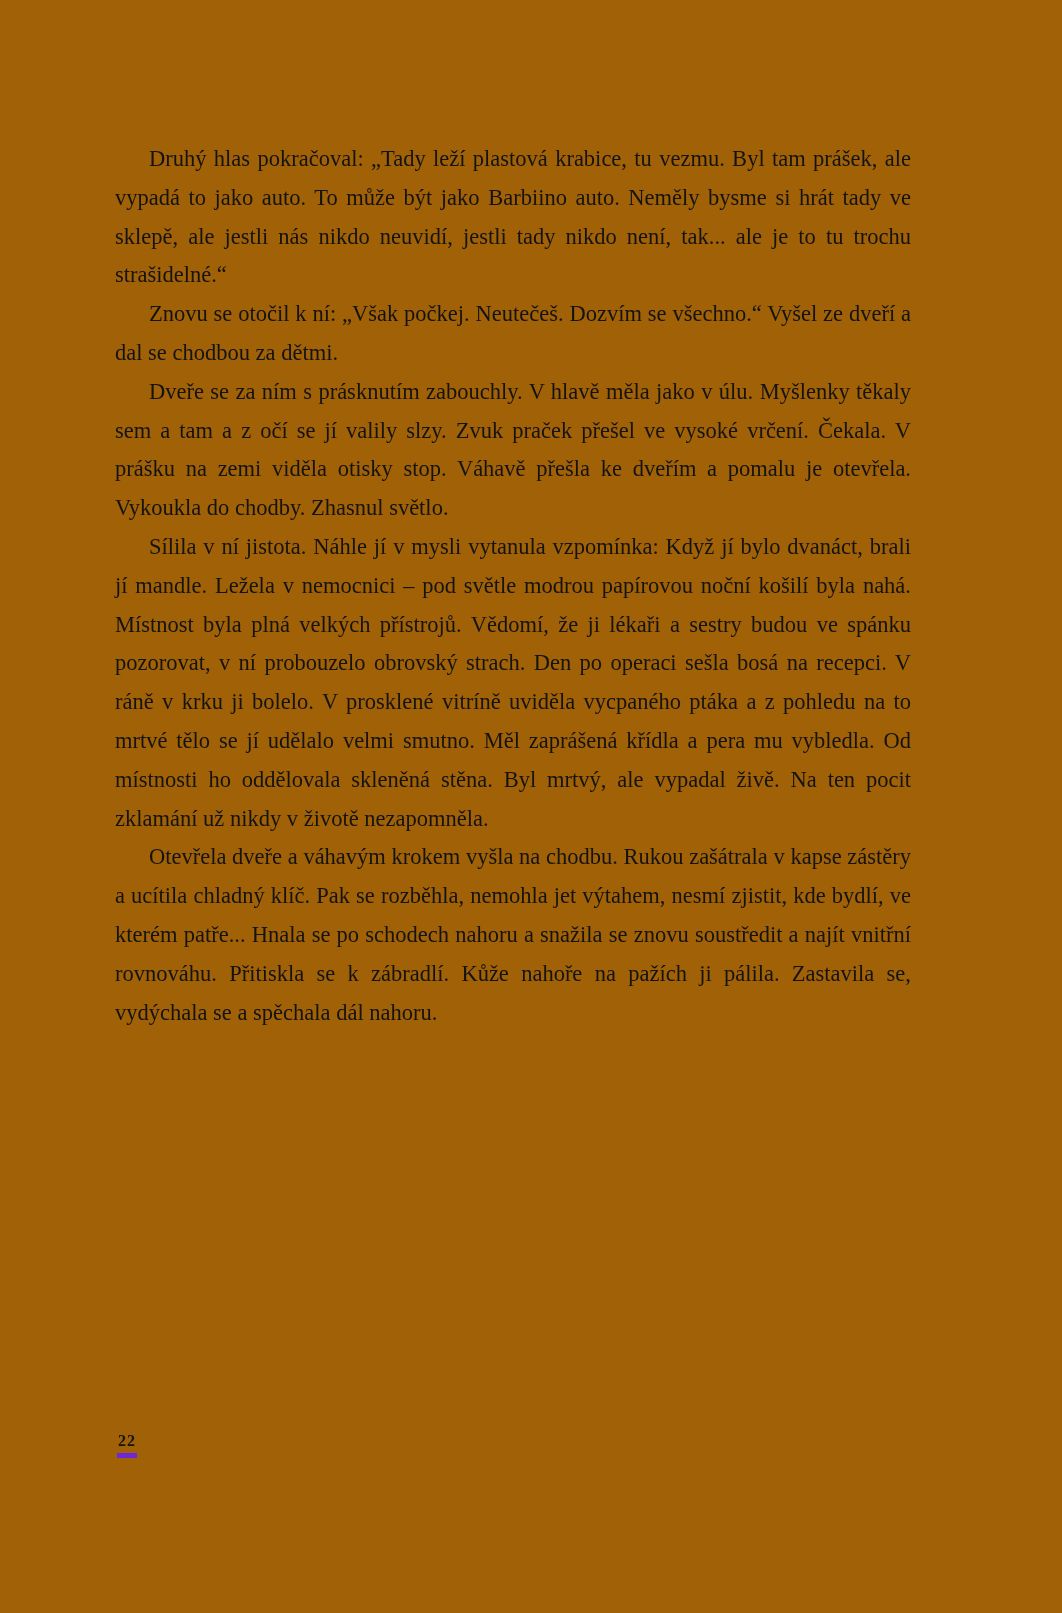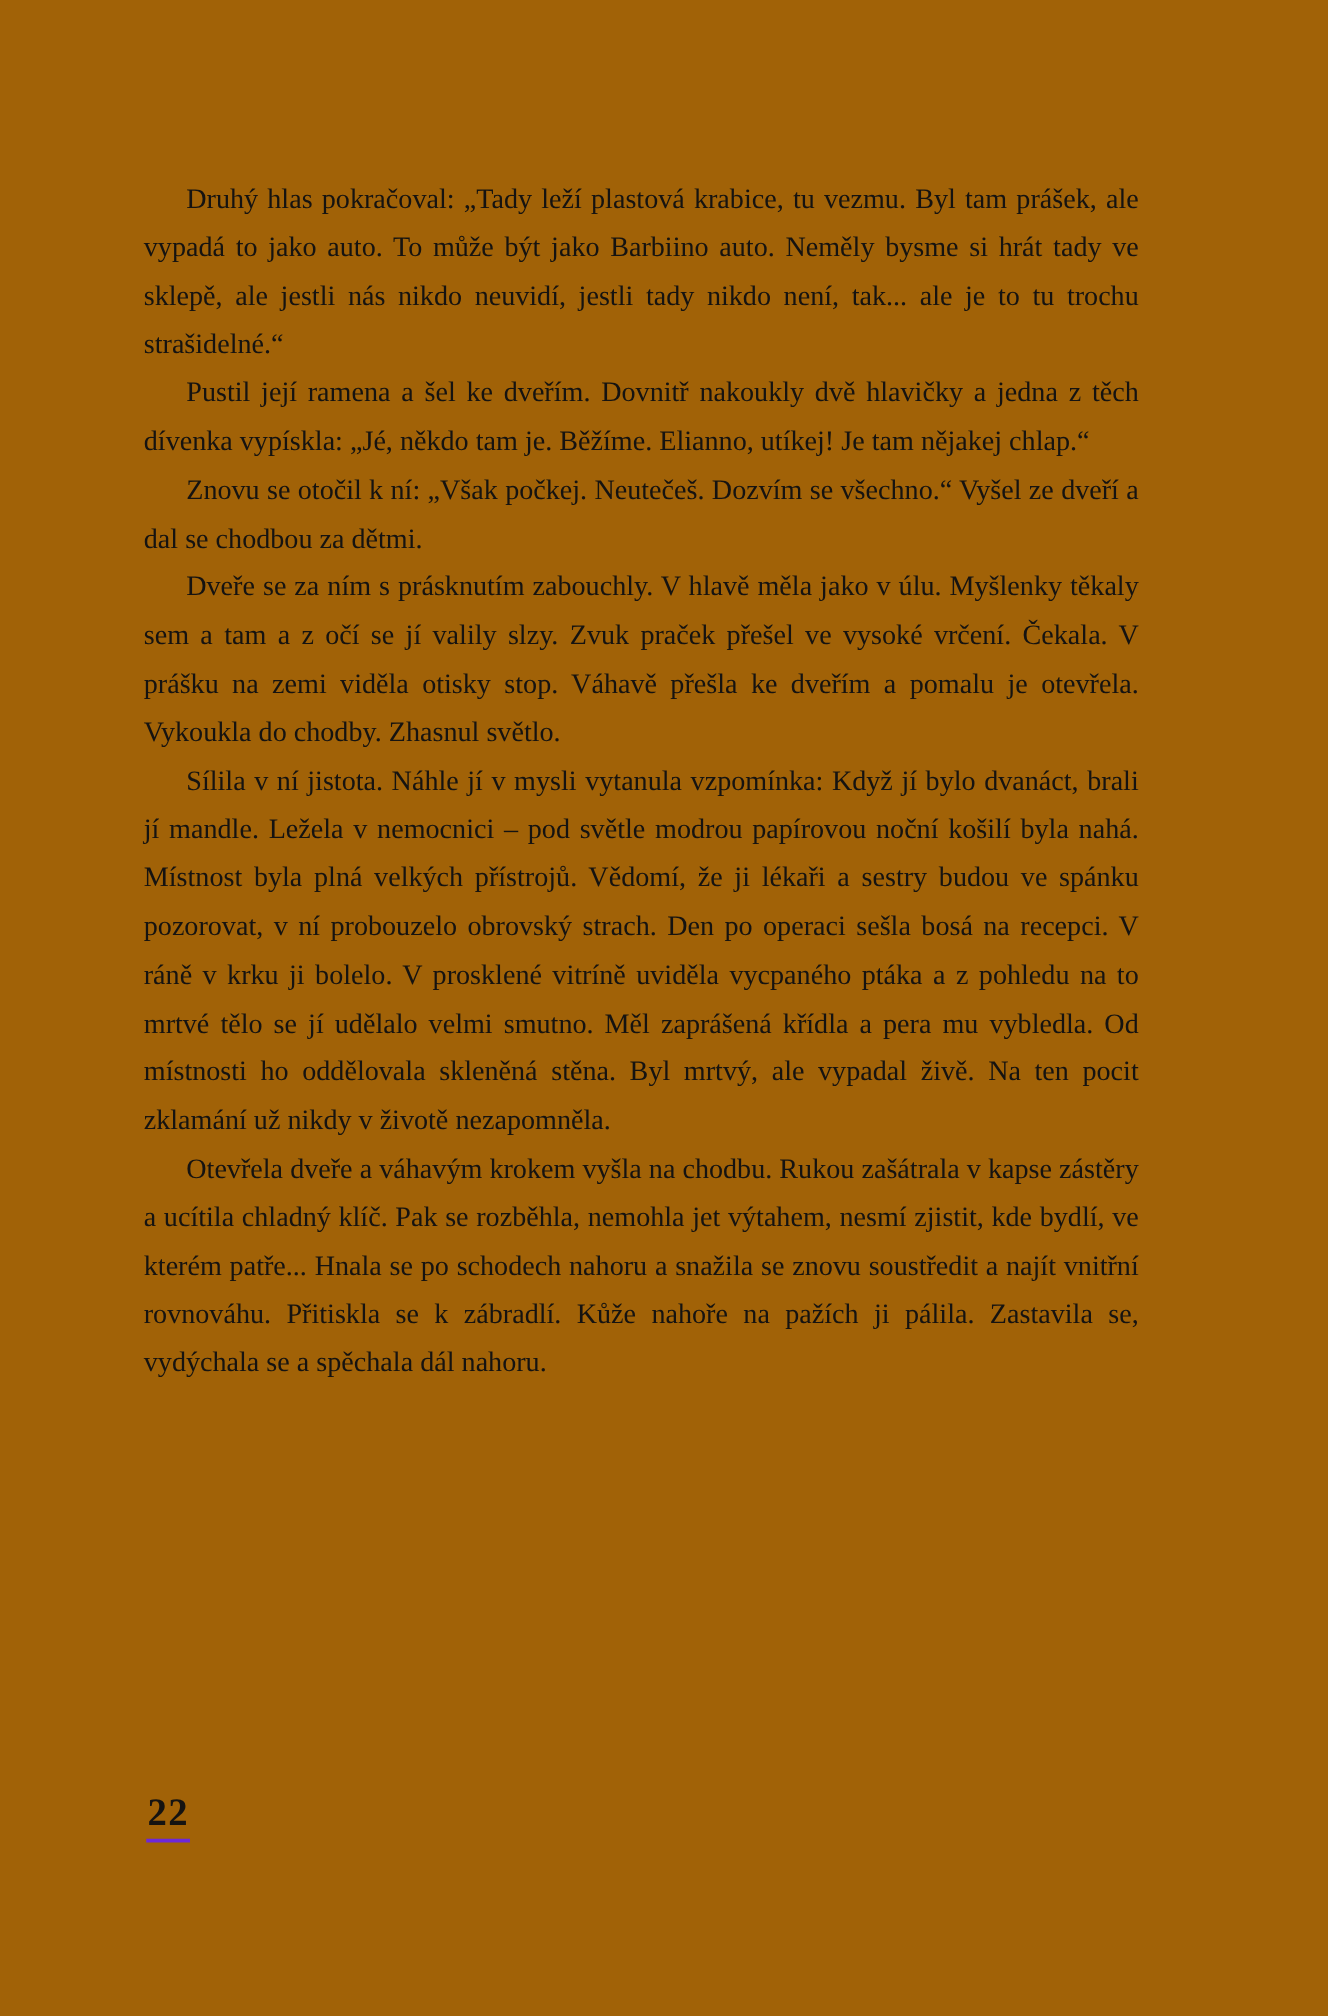--- a/index.html
+++ b/index.html
@@ -29,33 +29,32 @@
   }
   .text-block p {
     margin: 0;
     padding: 0;
     text-indent: 34px;
   }
   .page-number {
     position: absolute;
     left: 117px;
     top: 1432px;
-    font-size: 31px;
+    font-size: 16px;
     font-weight: bold;
     letter-spacing: 1px;
-    border-bottom: 3px solid #6d28d9;
+    border-bottom: 5px solid #6d28d9;
     padding: 0 1px 3px 1px;
   }
 </style>
 </head>
 <body>
 
 <div class="book-page">
   <div class="text-block">
       <p>Druhý hlas pokračoval: „Tady leží plastová krabice, tu vezmu. Byl tam prášek, ale vypadá to jako auto. To může být jako Barbiino auto. Neměly bysme si hrát tady ve sklepě, ale jestli nás nikdo neuvidí, jestli tady nikdo není, tak... ale je to tu trochu strašidelné.“</p>
-      <p>Pustil její ramena a šel ke dveřím. Dovnitř nakoukly dvě hlavičky a jedna z těch dívenka vypískla: „Jé, někdo tam je. Běžíme. Elianno, utíkej! Je tam nějakej chlap.“</p>
       <p>Znovu se otočil k ní: „Však počkej. Neutečeš. Dozvím se všechno.“ Vyšel ze dveří a dal se chodbou za dětmi.</p>
       <p>Dveře se za ním s prásknutím zabouchly. V hlavě měla jako v úlu. Myšlenky těkaly sem a tam a z očí se jí valily slzy. Zvuk praček přešel ve vysoké vrčení. Čekala. V prášku na zemi viděla otisky stop. Váhavě přešla ke dveřím a pomalu je otevřela. Vykoukla do chodby. Zhasnul světlo.</p>
       <p>Sílila v ní jistota. Náhle jí v mysli vytanula vzpomínka: Když jí bylo dvanáct, brali jí mandle. Ležela v nemocnici – pod světle modrou papírovou noční košilí byla nahá. Místnost byla plná velkých přístrojů. Vědomí, že ji lékaři a sestry budou ve spánku pozorovat, v ní probouzelo obrovský strach. Den po operaci sešla bosá na recepci. V ráně v krku ji bolelo. V prosklené vitríně uviděla vycpaného ptáka a z pohledu na to mrtvé tělo se jí udělalo velmi smutno. Měl zaprášená křídla a pera mu vybledla. Od místnosti ho oddělovala skleněná stěna. Byl mrtvý, ale vypadal živě. Na ten pocit zklamání už nikdy v životě nezapomněla.</p>
       <p>Otevřela dveře a váhavým krokem vyšla na chodbu. Rukou zašátrala v kapse zástěry a ucítila chladný klíč. Pak se rozběhla, nemohla jet výtahem, nesmí zjistit, kde bydlí, ve kterém patře... Hnala se po schodech nahoru a snažila se znovu soustředit a najít vnitřní rovnováhu. Přitiskla se k zábradlí. Kůže nahoře na pažích ji pálila. Zastavila se, vydýchala se a spěchala dál nahoru.</p>
     </div>
   <div class="page-number">22</div>
 </div>
 
 </body></html>

